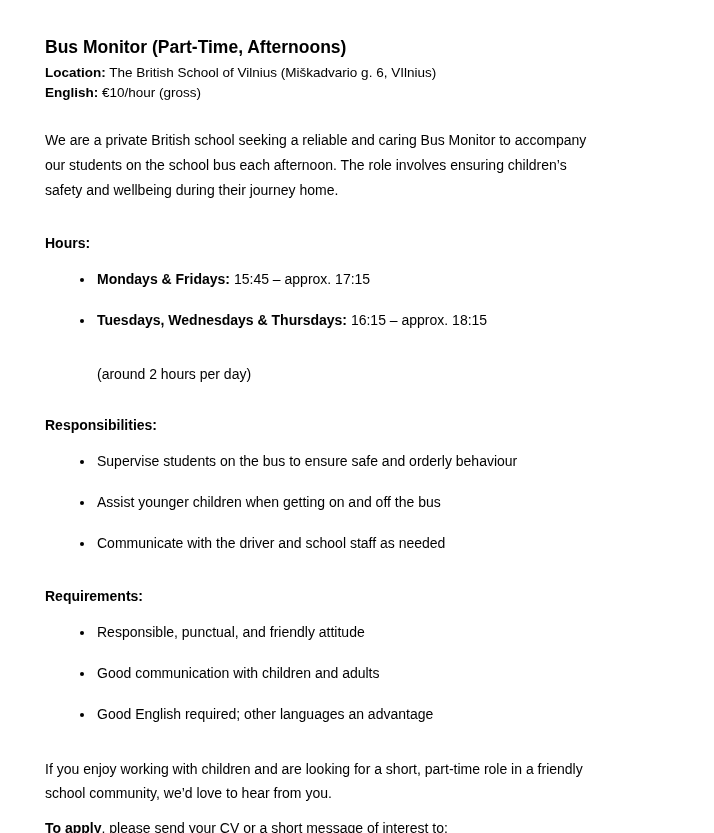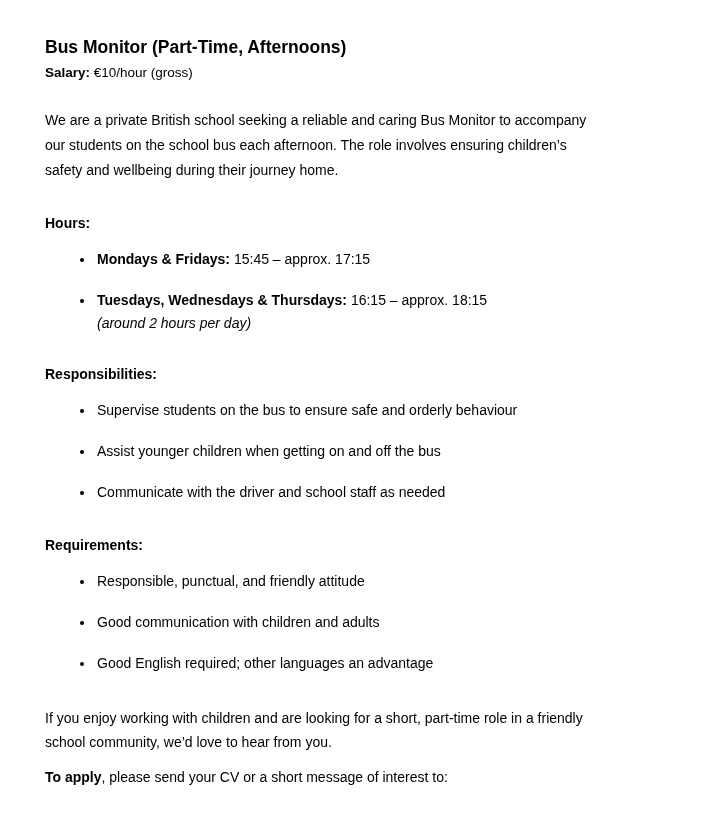--- a/index.html
+++ b/index.html
@@ -50,23 +50,23 @@
     list-style: disc;
     max-width: 590px;
   }
   ul.bullets li {
     font-size: 14px;
     line-height: 25px;
     margin: 0 0 16px 0;
     padding-left: 2px;
   }
   .bullet-note {
-    font-style: italic;
     line-height: 21px;
     margin-bottom: 4px;
+    margin-top: 31px;
   }
   .closing-par {
     font-size: 14px;
     line-height: 24px;
     margin: 30px 0 0 0;
     max-width: 632px;
   }
   .apply-block {
     font-size: 14px;
     line-height: 23px;
@@ -75,22 +75,23 @@
   }
   b, strong { font-weight: bold; }
 </style>
 </head>
 <body>
 
 <div class="page">
 
   <h1 class="doc-title">Bus Monitor (Part-Time, Afternoons)</h1>
 
+  <p class="meta-line"><strong>Location:</strong> <span>The British School of Vilnius (Miškadvario g. 6, VIlnius)</span></p>
 
-  <p class="meta-line"><strong>Salary:</strong> <span>€10/hour (gross)</span></p>
+  <p class="meta-line"><strong>English:</strong> <span>€10/hour (gross)</span></p>
 
   <p class="body-par">We are a private British school seeking a reliable and caring Bus Monitor to accompany our students on the school bus each afternoon. The role involves ensuring children’s safety and wellbeing during their journey home.</p>
 
   <h2 class="section-heading">Hours:</h2>
   <ul class="bullets">
     <li><strong>Mondays &amp; Fridays:</strong> <span>15:45 – approx. 17:15</span></li>
     <li><strong>Tuesdays, Wednesdays &amp; Thursdays:</strong> <span>16:15 – approx. 18:15</span>
       <div class="bullet-note">(around 2 hours per day)</div>
     </li>
   </ul>

